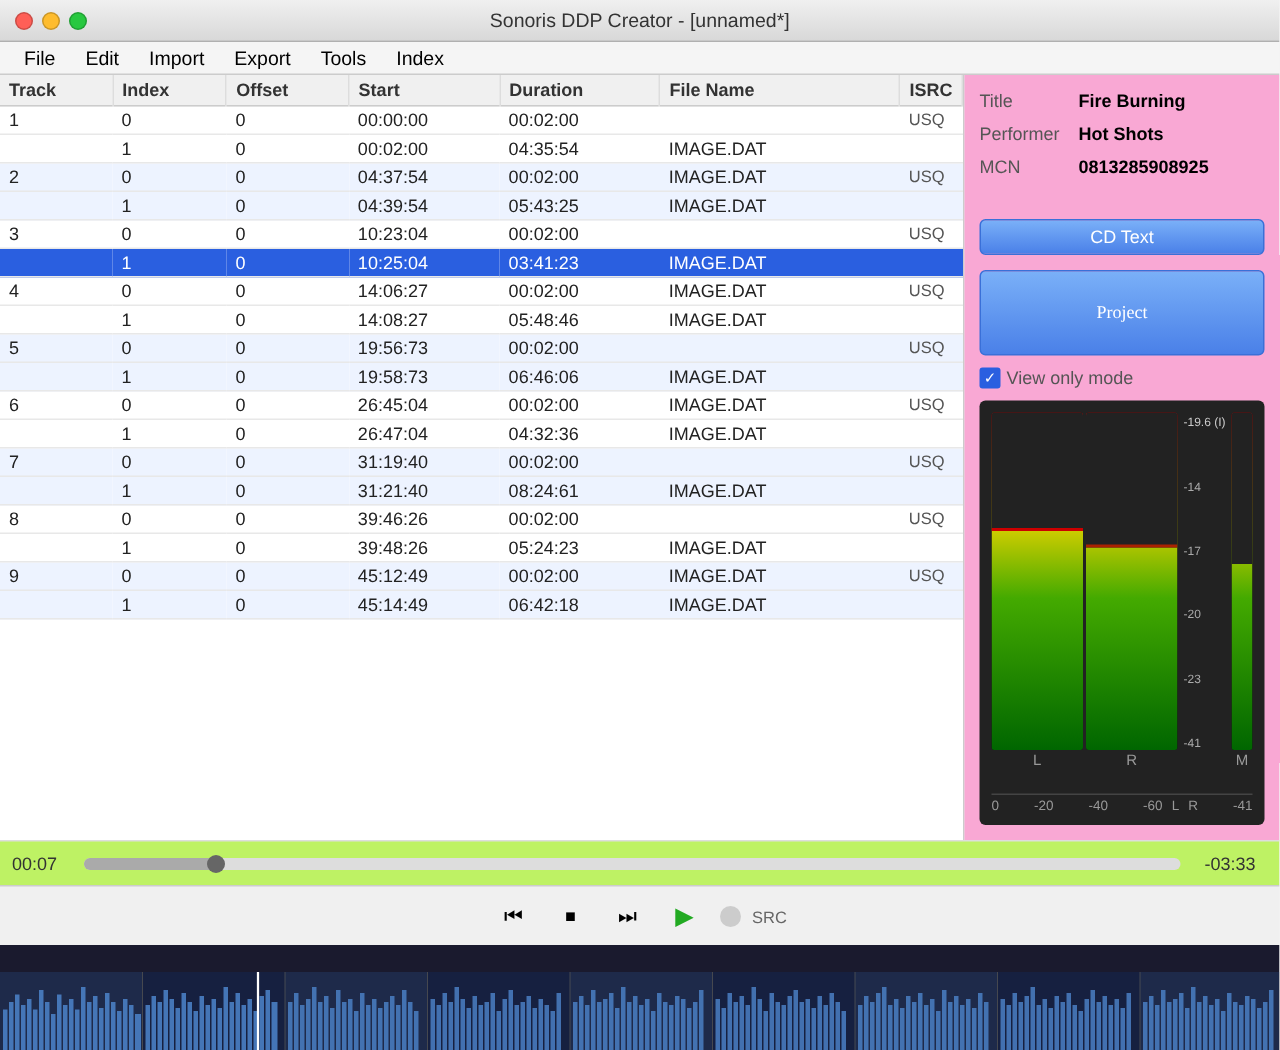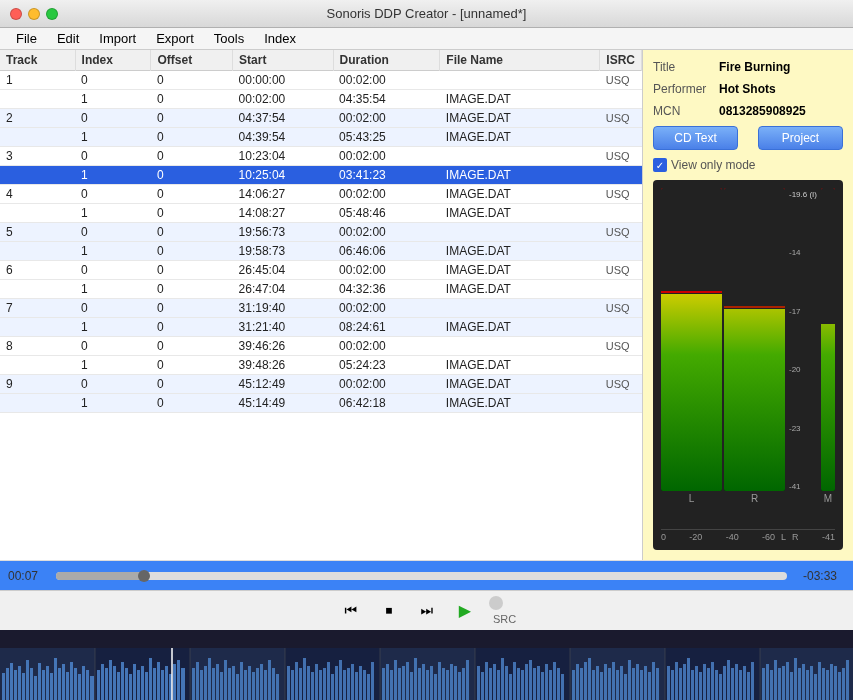--- a/index.html
+++ b/index.html
@@ -97,21 +97,21 @@
     td {
       padding: 2px 6px;
       font-size: 12px;
       color: #222;
     }
     td.isrc-cell { color: #555; font-size: 11px; }
 
     
     .right-panel {
       width: 210px;
-      background: #fef9c3;
+      background: #f9a8d4;
       padding: 10px;
       display: flex;
       flex-direction: column;
       gap: 8px;
     }
 
     .info-row {
       display: flex;
       align-items: center;
       gap: 6px;
@@ -123,44 +123,46 @@
       flex-shrink: 0;
     }
     .info-value {
       font-size: 12px;
       color: #000;
       font-weight: 700;
     }
 
     .btn-row {
       display: flex;
-      gap: 20px;
-      margin-top: 0;
+      gap: 10px;
+      margin-top: 20px;
+      flex-direction: column;
     }
     .btn-cdtext {
       flex: 1;
       background: linear-gradient(to bottom, #7ab0f8, #4a80e8);
       color: white;
       border: 1px solid #3a70d8;
       border-radius: 4px;
       padding: 4px 8px;
       font-size: 12px;
       cursor: pointer;
       text-align: center;
     }
     .btn-project {
       flex: 1;
       background: linear-gradient(to bottom, #7ab0f8, #4a80e8);
       color: white;
       border: 1px solid #3a70d8;
       border-radius: 4px;
-      padding: 4px 8px;
+      padding: 20px 8px;
       font-size: 12px;
       cursor: pointer;
       text-align: center;
+      font-family: Liberation Serif, serif;
     }
 
     .view-only-row {
       display: flex;
       align-items: center;
       gap: 4px;
     }
     .checkbox-icon {
       width: 14px; height: 14px;
       background: #2a5fe0;
@@ -194,21 +196,21 @@
     }
     .src-label {
       font-size: 11px;
       color: #666;
       margin-left: 4px;
     }
 
     
     .progress-area {
       height: 30px;
-      background: #3b82f6;
+      background: #bef264;
       border-top: 1px solid #ddd;
       display: flex;
       align-items: center;
       padding: 0 8px;
       gap: 8px;
     }
     .time-display {
       font-size: 12px;
       color: #333;
       min-width: 40px;
@@ -572,21 +574,21 @@
     <div class="progress-thumb"></div>
   </div>
   <span class="time-right">-03:33</span>
 </div>
 
 <div class="transport-bar">
   <button class="transport-btn">⏮</button>
   <button class="transport-btn">⏹</button>
   <button class="transport-btn">⏭</button>
   <button class="transport-btn" style="color:#22aa22; font-size:16px;">▶</button>
-  <span style="display:inline-flex; align-items:flex-start; gap:3px;flex-direction:column;">
+  <span style="display:inline-flex; align-items:flex-end; gap:3px;">
     <span style="width:14px;height:14px;border-radius:50%;background:#ccc;display:inline-block;"></span>
     <span class="src-label">SRC</span>
   </span>
 </div>
 
 <div class="waveform-area">
 
   <svg class="waveform-svg" viewBox="0 0 853 80" preserveAspectRatio="none">
 
     <rect x="0" y="0" width="95" height="80" fill="#1e2a4a"></rect>

